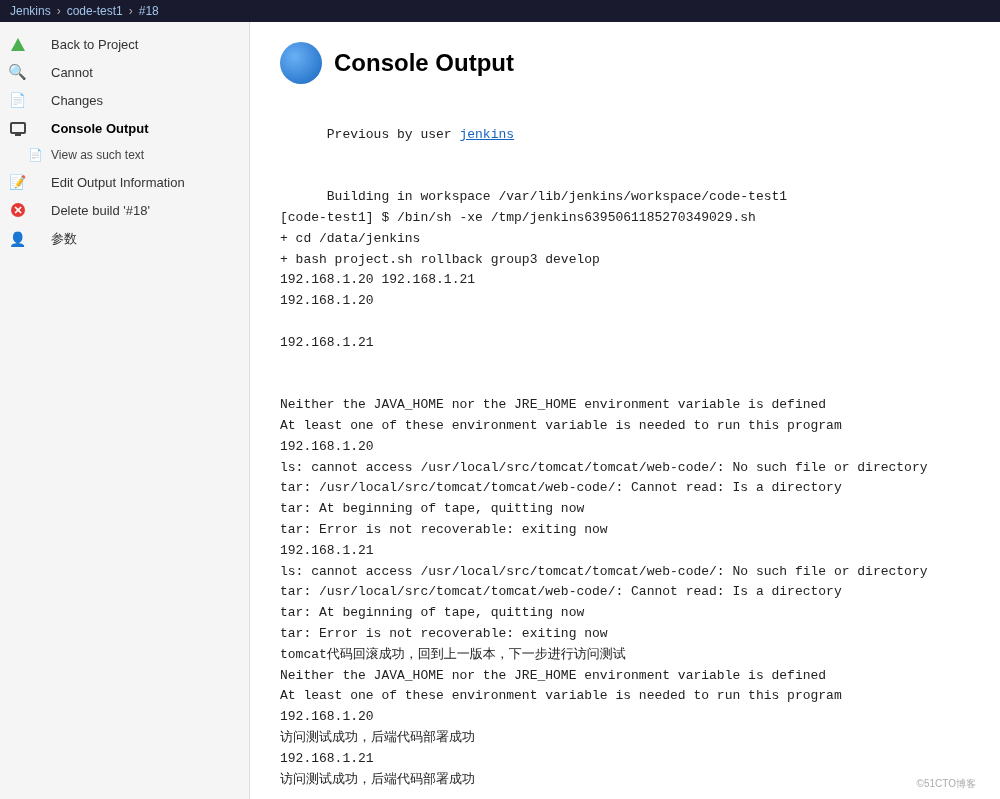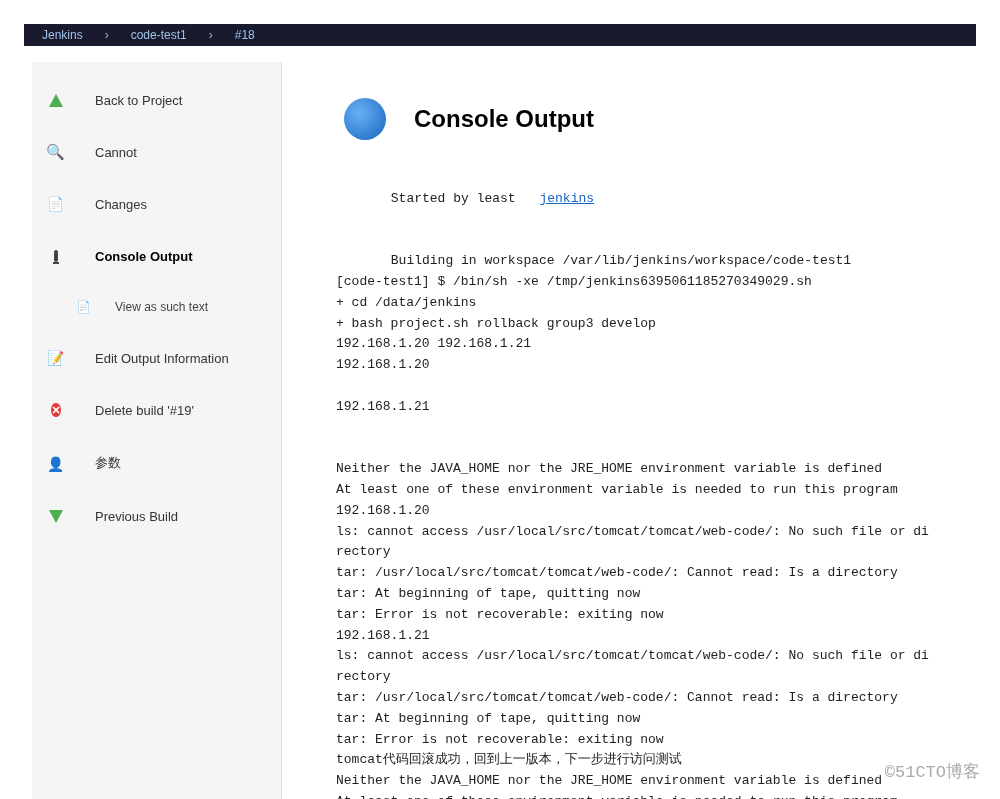--- a/index.html
+++ b/index.html
@@ -1,15 +1,15 @@
 <!DOCTYPE html>
 <html><head>
   <meta charset="utf-8">
   <style>
-    * { margin: 8px; padding: 0; box-sizing: border-box; }
+    * { margin: 0; padding: 0; box-sizing: border-box; }
     body { font-family: Arial, sans-serif; font-size: 13px; background: #fff; color: #333; }
 
     
     #topbar {
       background: #1a1a2e;
       color: #ccc;
       height: 22px;
       display: flex;
       align-items: center;
       padding: 0 10px;
@@ -30,24 +30,24 @@
       width: 250px;
       min-width: 250px;
       background: #f5f5f5;
       border-right: 1px solid #ddd;
       padding: 8px 0;
       overflow-y: auto;
     }
 
     .sidebar-item {
       display: flex;
-      align-items: flex-end;
-      padding: 6px 0;
+      align-items: center;
+      padding: 6px 10px;
       cursor: pointer;
-      gap: 15px;
+      gap: 25px;
       font-size: 13px;
       color: #333;
       text-decoration: none;
     }
     .sidebar-item.active { font-weight: bold; color: #000; }
 
     .sidebar-icon {
       width: 16px;
       height: 16px;
       display: flex;
@@ -181,24 +181,23 @@
 
     #console-output .link {
       color: #1565c0;
       text-decoration: underline;
     }
 
     
     #watermark {
       position: fixed;
       bottom: 8px;
-      right: 12px;
-      font-size: 17px;
+      right: 24px;
+      font-size: 10px;
       color: #aaa;
-      font-family: Liberation Mono, monospace;
     }
   </style>
 </head>
 <body>
 
 <div id="topbar">
   <a>Jenkins</a>
   <span>›</span>
   <a>code-test1</a>
   <span>›</span>
@@ -248,49 +247,43 @@
       <div class="sidebar-icon">
         <span style="font-size:14px;">📝</span>
       </div>
       <span>Edit Output Information</span>
     </div>
 
     <div class="sidebar-item">
       <div class="sidebar-icon">
         <div class="icon-delete">✕</div>
       </div>
-      <span>Delete build '#19'</span>
+      <span>Delete build '#18'</span>
     </div>
 
     <div class="sidebar-item">
       <div class="sidebar-icon">
         <span class="icon-params">👤</span>
       </div>
       <span>参数</span>
     </div>
 
 
-    <div class="sidebar-item">
-      <div class="sidebar-icon">
-        <div class="icon-prev-arrow"></div>
-      </div>
-      <span>Previous Build</span>
-    </div>
 
   </div>
 
   <div id="main">
 
     <div id="console-title">
       <div class="console-icon-circle"></div>
       <h1>Console Output</h1>
     </div>
 
     <div id="console-output">
-      <span>Started by least </span><a class="link">jenkins</a>
+      <span>Previous by user </span><a class="link">jenkins</a>
       <br>
       <span>Building in workspace /var/lib/jenkins/workspace/code-test1
 [code-test1] $ /bin/sh -xe /tmp/jenkins6395061185270349029.sh
 + cd /data/jenkins
 + bash project.sh rollback group3 develop
 192.168.1.20 192.168.1.21
 192.168.1.20
 
 192.168.1.21
 

